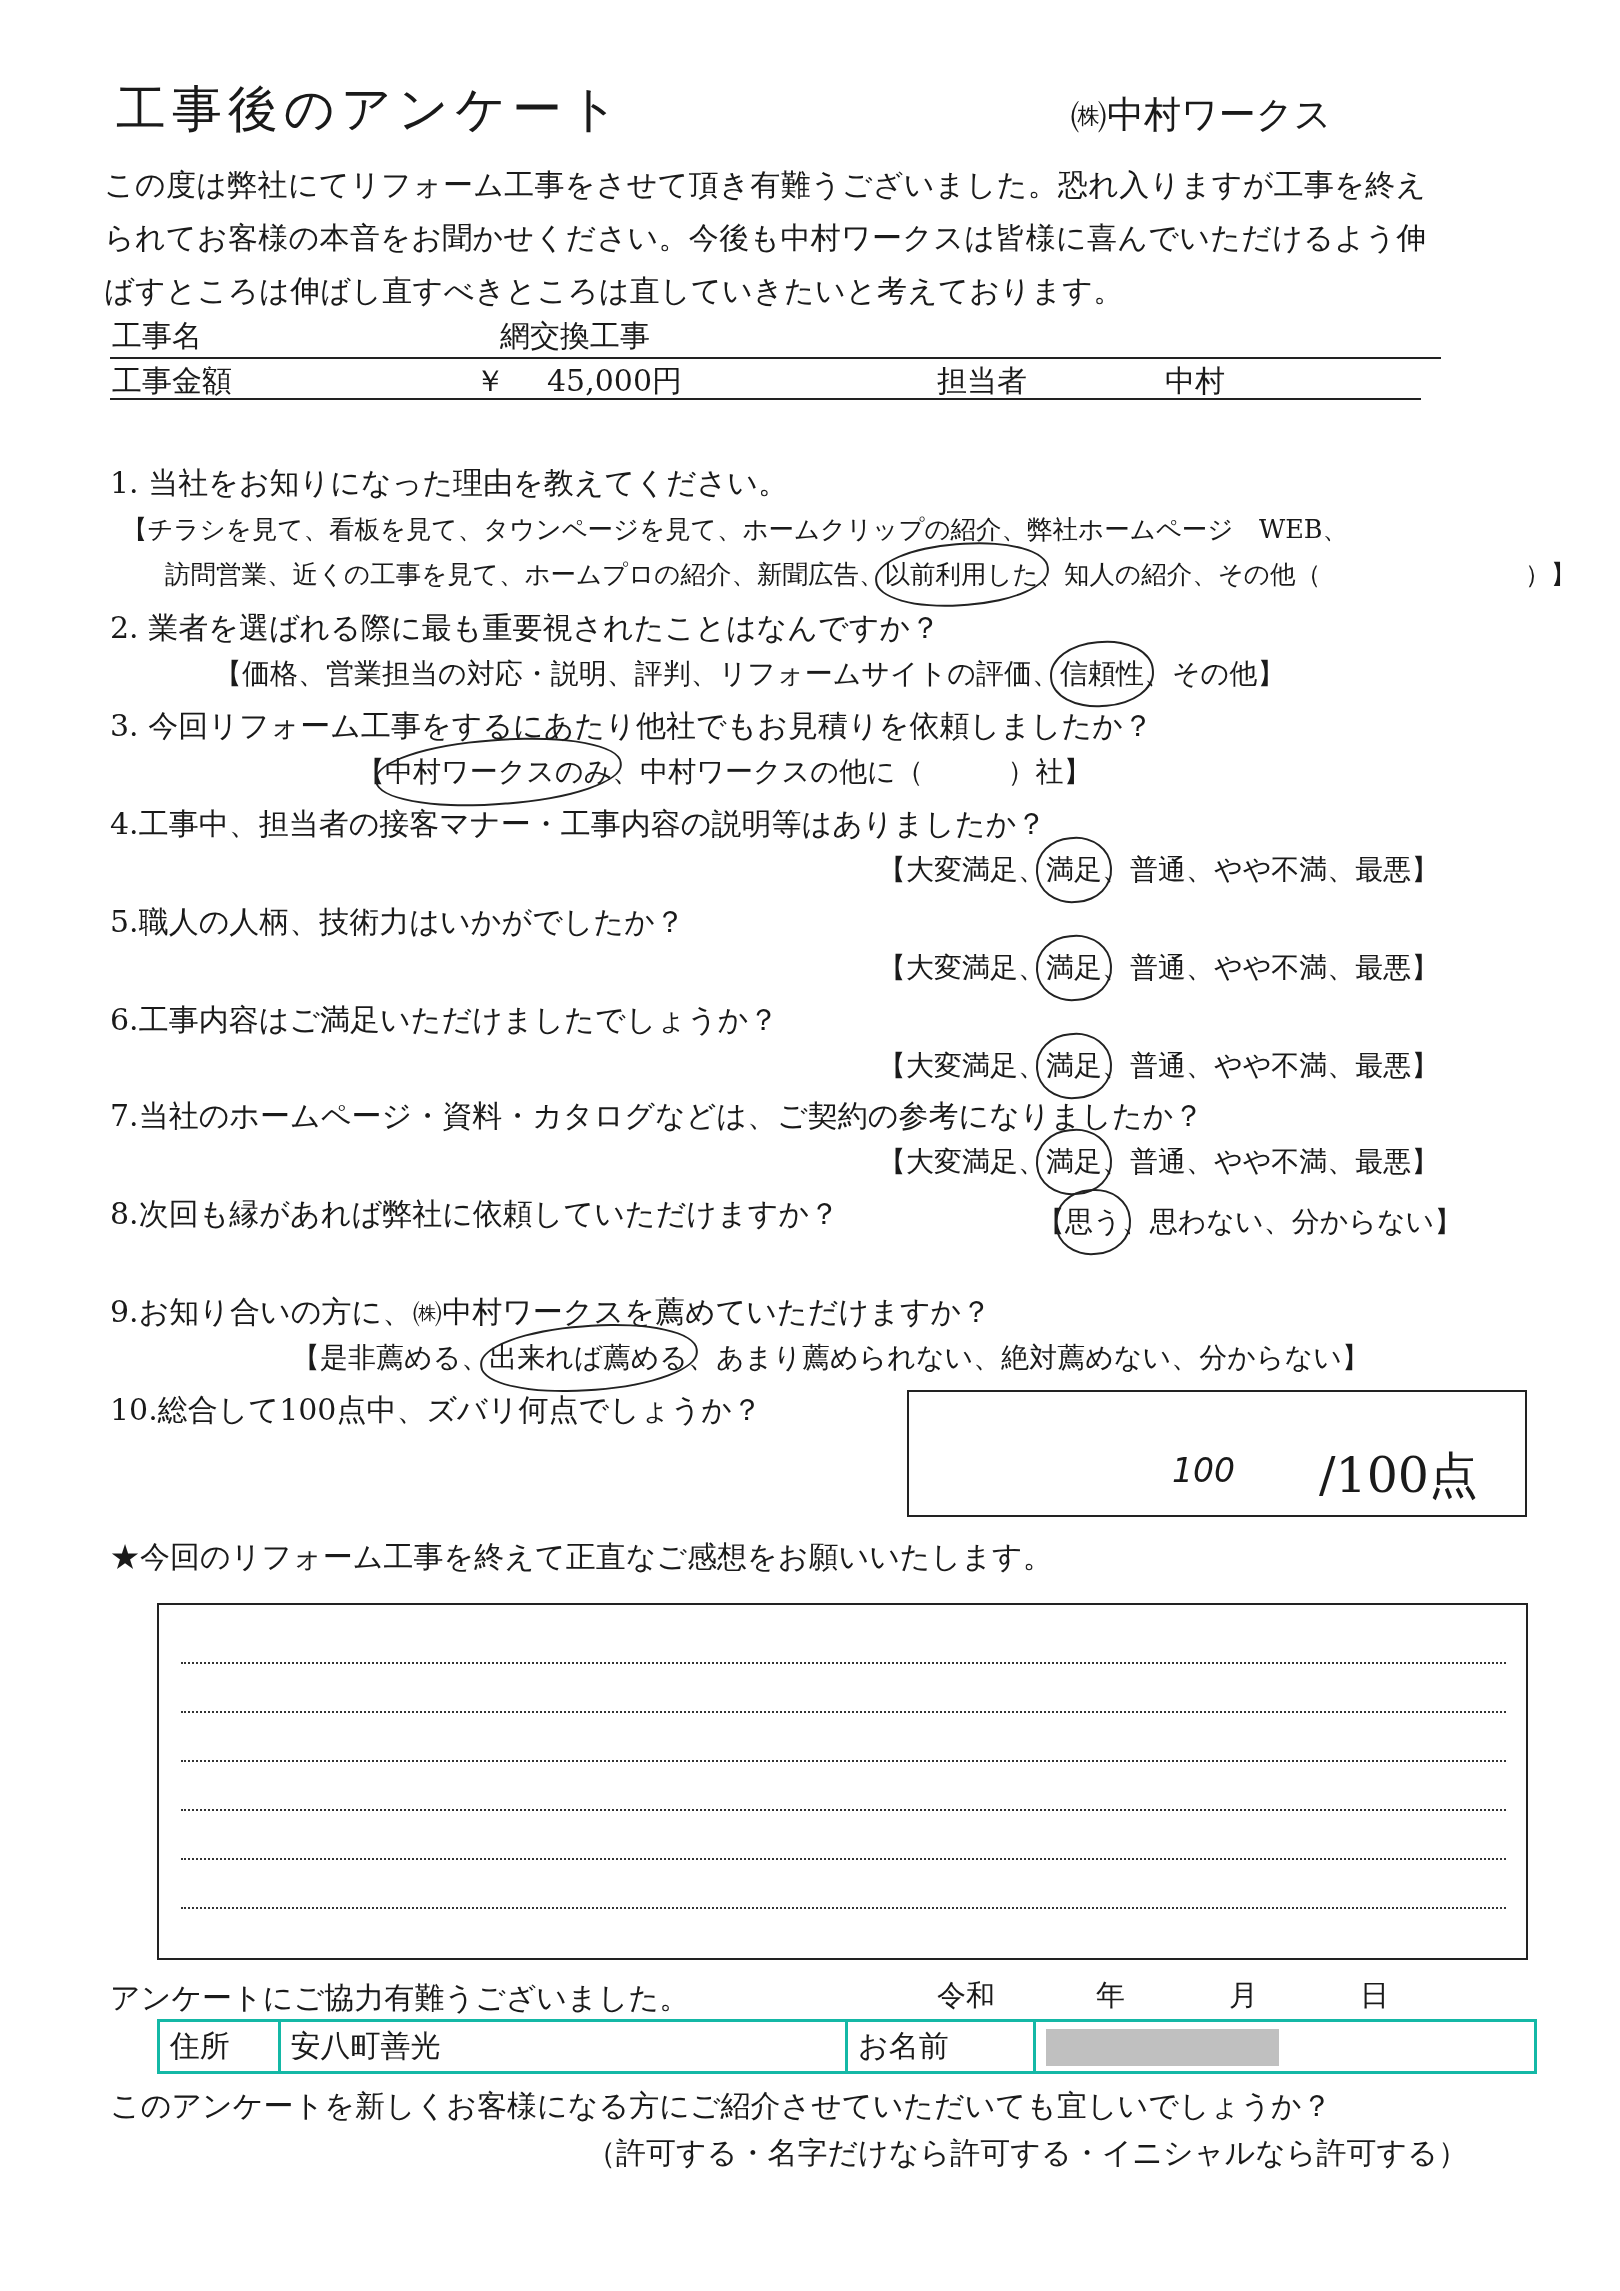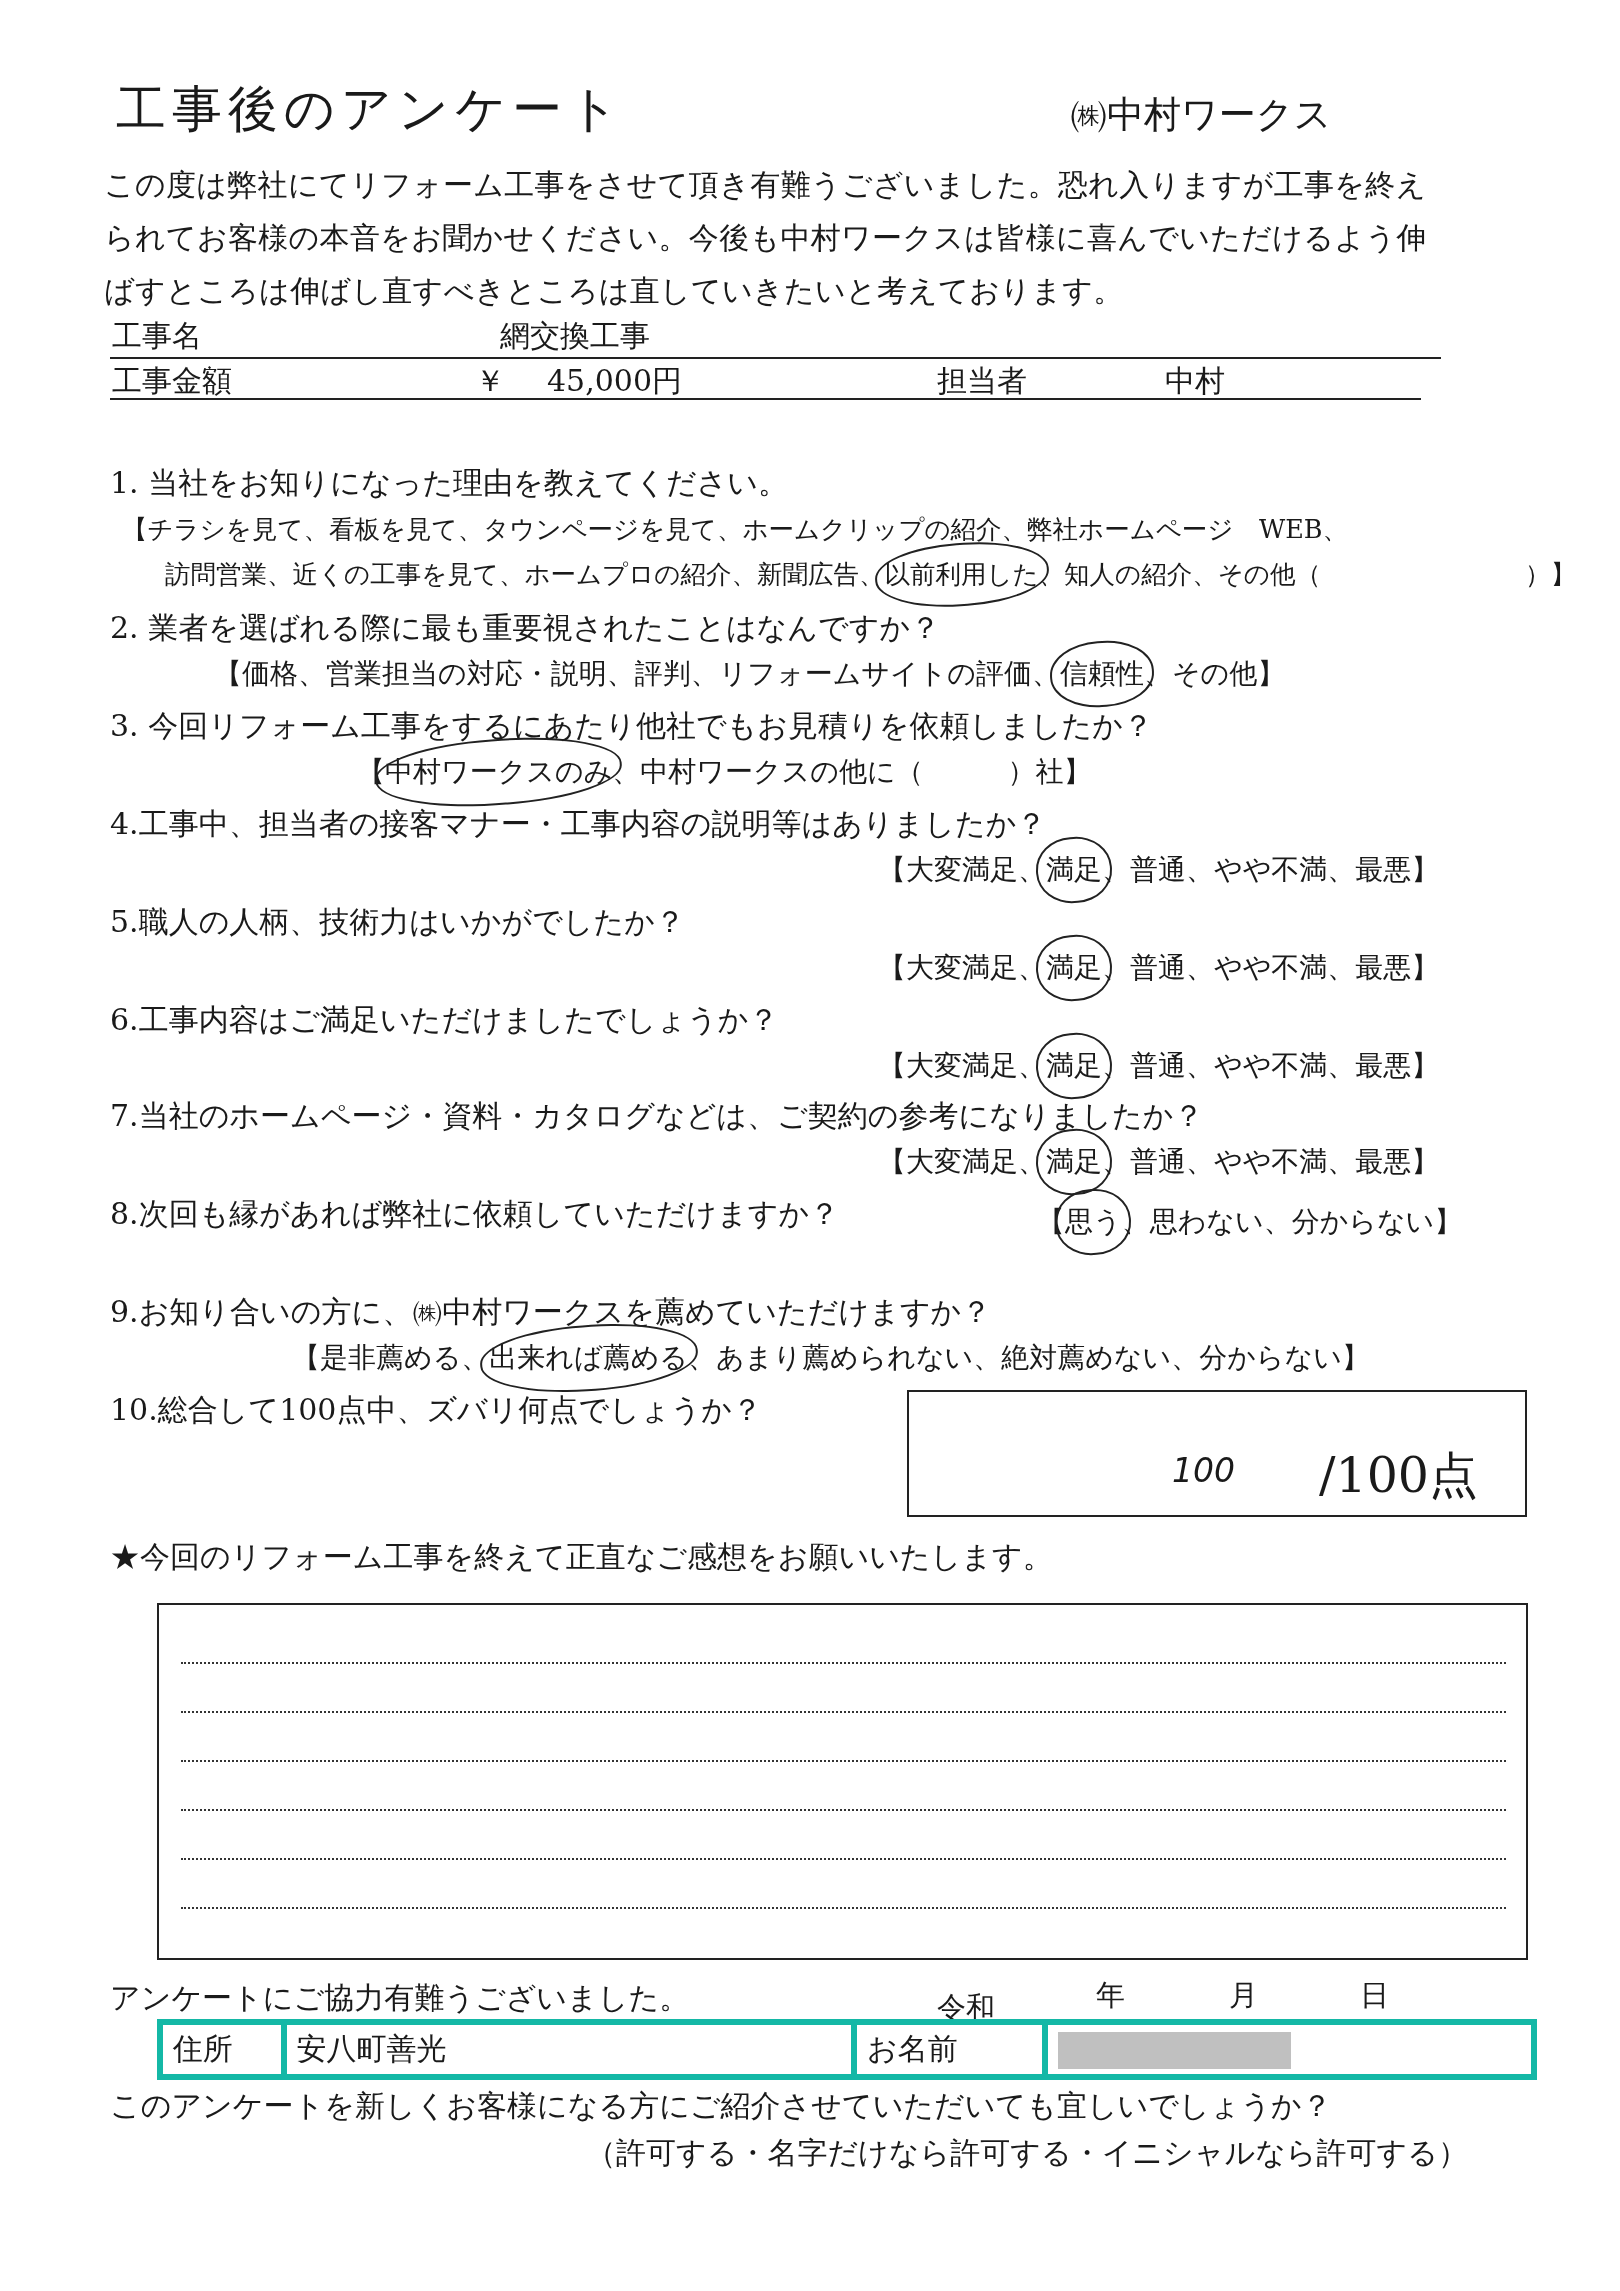--- a/index.html
+++ b/index.html
@@ -16,21 +16,21 @@
   .opt { display: inline; }
   .circled { position: relative; }
   .circled::after { content: ""; position: absolute; left: -9.8px; right: -9.8px; top: -15.7px; bottom: -17.6px;
                     border: 2px solid #222; border-radius: 48%; transform: rotate(-4deg); }
   .score-box { position: absolute; left: 907px; top: 1390px; width: 616px; height: 123px; border: 2.9px solid #222; }
   .score-hand { position: absolute; left: 263px; top: 59px; font-size: 33px; font-style: italic; font-family: "DejaVu Sans", sans-serif; }
   .score-max { position: absolute; left: 410px; top: 51px; font-size: 49px; }
   .comments-box { position: absolute; left: 157px; top: 1603px; width: 1367px; height: 353px; border: 2.9px solid #222; }
   .dotline { position: absolute; left: 21.6px; right: 19.6px; border-top: 2.9px dotted #333; height: 0; }
   .addr-table { position: absolute; left: 157px; top: 2019px; width: 1380px; height: 54px; border: 2.9px solid #222; border-collapse: collapse; }
-  .addr-table td { border: 6px solid #14b8a6; font-size: 30px; padding: 3.9px 9.8px; }
+  .addr-table td { border: 3px solid #14b8a6; font-size: 30px; padding: 3.9px 9.8px; }
   .redact { display: inline-block; width: 233px; height: 37px; background: #c0c0c0; vertical-align: middle; }
 </style>
 </head>
 <body>
 
 <div class="abs title">工事後のアンケート</div>
 <div class="abs company">㈱中村ワークス</div>
 
 <div class="abs intro" style="top:165px">この度は弊社にてリフォーム工事をさせて頂き有難うございました。恐れ入りますが工事を終え</div>
 <div class="abs intro" style="top:218px">られてお客様の本音をお聞かせください。今後も中村ワークスは皆様に喜んでいただけるよう伸</div>
@@ -110,21 +110,21 @@
 <div class="comments-box">
   <div class="dotline" style="top:57px"></div>
   <div class="dotline" style="top:106px"></div>
   <div class="dotline" style="top:155px"></div>
   <div class="dotline" style="top:204px"></div>
   <div class="dotline" style="top:253px"></div>
   <div class="dotline" style="top:302px"></div>
 </div>
 
 <div class="abs" style="left:110px; top:1978px; font-size:30px;">アンケートにご協力有難うございました。</div>
-<div class="abs" style="left:937px; top:1976px; font-size:29px;margin-top:12px;">令和</div>
+<div class="abs" style="left:937px; top:1976px; font-size:29px;">令和</div>
 <div class="abs" style="left:1096px; top:1976px; font-size:29px;">年</div>
 <div class="abs" style="left:1229px; top:1976px; font-size:29px;">月</div>
 <div class="abs" style="left:1360px; top:1976px; font-size:29px;">日</div>
 
 <table class="addr-table">
   <tbody>
       <tr>
     <td style="width:98px">住所</td>
     <td style="width:545px">安八町善光</td>
     <td style="width:165px">お名前</td>

